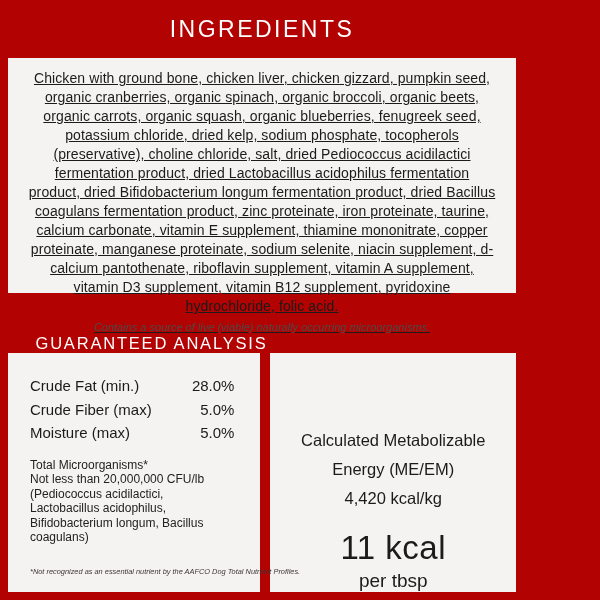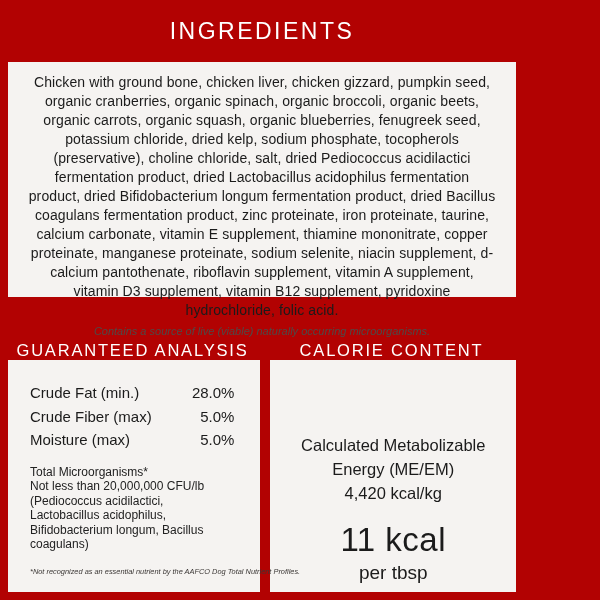--- a/index.html
+++ b/index.html
@@ -28,20 +28,21 @@
     font-weight: 500;
     letter-spacing: 2.5px;
   }
   .card {
     background: var(--card_bg, #F5F3F1);
   }
   .ingredients-card {
     height: 235px;
     padding: 11px 20px 0 20px;
     text-align: center;
+    text-decoration: underline;
   }
   .ingredients-text {
     font-size: 14px;
     line-height: 19px;
     letter-spacing: 0.1px;
   }
   .ingredients-note {
     margin-top: 5px;
     font-style: italic;
     font-size: 11px;
@@ -96,21 +97,21 @@
     color: #3B3735;
     white-space: nowrap;
   }
   .cc-card {
     width: 287px;
     text-align: center;
     padding-top: 57px;
   }
   .me-block {
     font-size: 16.5px;
-    line-height: 24px;
+    line-height: 29px;
     max-width: 232px;
     margin: 16px auto;
   }
   .me-line { display: block; }
   .serving-kcal {
     margin-top: 15px;
     font-size: 33px;
     font-weight: 400;
     letter-spacing: 0.5px;
   }
@@ -129,23 +130,20 @@
   </div>
 
   <div class="card ingredients-card">
     <p class="ingredients-text">Chicken with ground bone, chicken liver, chicken gizzard, pumpkin seed, organic cranberries, organic spinach, organic broccoli, organic beets, organic carrots, organic squash, organic blueberries, fenugreek seed, potassium chloride, dried kelp, sodium phosphate, tocopherols (preservative), choline chloride, salt, dried Pediococcus acidilactici fermentation product, dried Lactobacillus acidophilus fermentation product, dried Bifidobacterium longum fermentation product, dried Bacillus coagulans fermentation product, zinc proteinate, iron proteinate, taurine, calcium carbonate, vitamin E supplement, thiamine mononitrate, copper proteinate, manganese proteinate, sodium selenite, niacin supplement, d-calcium pantothenate, riboflavin supplement, vitamin A supplement, vitamin D3 supplement, vitamin B12 supplement, pyridoxine hydrochloride, folic acid.</p>
     <p class="ingredients-note">Contains a source of live (viable) naturally occurring microorganisms.</p>
   </div>
 
   <div class="band">
     <div class="band-cell">
       <span class="band-title">GUARANTEED ANALYSIS</span>
-    </div>
-    <div class="band-cell">
-      <span class="band-title">CALORIE CONTENT</span>
     </div>
   </div>
 
   <div class="cards-row">
 
     <div class="card ga-card">
       <div class="ga-row">
         <span>Crude Fat (min.)</span>
         <span>28.0%</span>
       </div>

